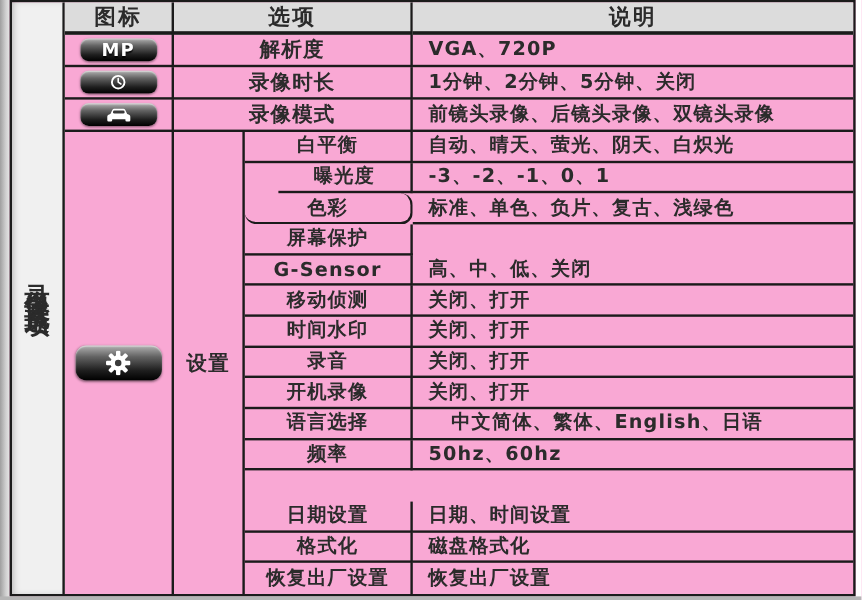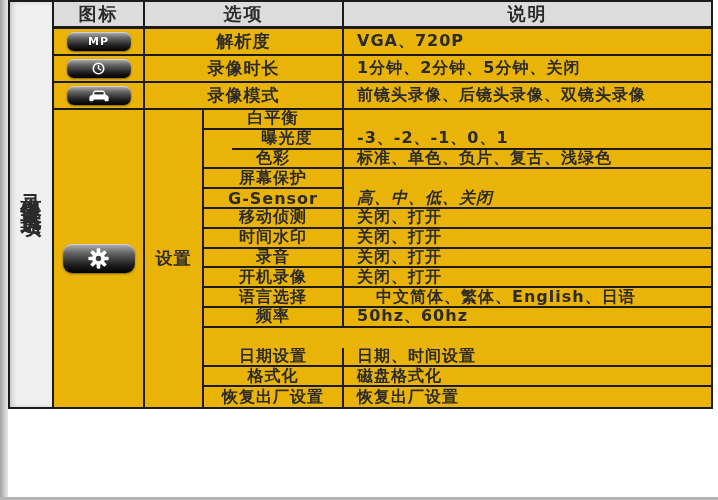--- a/index.html
+++ b/index.html
@@ -9,27 +9,27 @@
     width:718px;height:500px;overflow:hidden;
   }
   #canvas{position:relative;width:718px;height:500px;background:#ffffff;}
   
   .edge-left{position:absolute;left:0;top:0;width:8px;height:500px;
     background:linear-gradient(90deg,#9f9f9f,#cfcfcf 60%,#e6e6e6);}
   .edge-bottom{position:absolute;left:0;top:497px;width:718px;height:3px;background:#b5b5b5;}
 
   
   .spec-table{
-    position:absolute;left:8px;top:0px;width:705px;height:409px;
+    position:absolute;left:8px;top:0px;width:705px;height:497px;
     display:grid;
     grid-template-columns:44px 91px 59px 140px 1fr;
     grid-template-rows:27px 27px 27px 27px repeat(15,1fr);
     border:2px solid #1b1b1b;
     box-sizing:border-box;
-    background:#eab308;
+    background:#f9a8d4;
   }
   .cell{
     border-right:2px solid #1b1b1b;
     border-bottom:2px solid #1b1b1b;
     display:flex;align-items:center;justify-content:center;
     color:#2b2b2b;font-weight:700;overflow:hidden;
     box-sizing:border-box;
   }
   .no-bb{border-bottom:none;}
   .no-br{border-right:none;}
@@ -49,21 +49,21 @@
     padding-bottom:26px;
   }
 
   
   .pill{
     width:64px;height:19px;border-radius:7px;
     background:linear-gradient(180deg,#b2b2b2 0%,#636363 32%,#1e1e1e 72%,#000 100%);
     box-shadow:inset 0 1px 1px rgba(255,255,255,.5),0 1px 2px rgba(0,0,0,.45);
     display:flex;align-items:center;justify-content:center;
   }
-  .pill-mp{color:#fff;font-weight:800;font-size:11px;letter-spacing:1px;
+  .pill-mp{color:#fff;font-weight:800;font-size:15px;letter-spacing:1px;
     text-shadow:0 1px 1px rgba(0,0,0,.8);}
   .pill-big{width:72px;height:29px;border-radius:9px;}
   .glyph{display:block;}
 </style>
 </head>
 <body>
 
 <div id="canvas">
   <div class="edge-left"></div>
 
@@ -119,31 +119,32 @@
             <rect x="-2.1" y="-11.6" width="4.2" height="5.4" rx="1.2" transform="rotate(315)"></rect>
             <circle r="7.4"></circle>
           </g>
           <circle r="3.1" fill="#3a3a3a"></circle>
         </svg>
       </span>
     </div>
     <div class="cell opt no-bb" style="grid-column:3;grid-row:5/span 15;">设置</div>
 
     <div class="cell sub-opt" style="grid-column:4;grid-row:5;">白平衡</div>
+    <div class="cell desc no-br" style="grid-column:5;grid-row:5;">自动、晴天、萤光、阴天、白炽光</div>
 
     <div class="cell sub-opt" style="grid-column:4;grid-row:6;margin-left:28px;">曝光度</div>
     <div class="cell desc no-br" style="grid-column:5;grid-row:6;">-3、-2、-1、0、1</div>
 
-    <div class="cell sub-opt" style="grid-column:4;grid-row:7;">色彩</div>
+    <div class="cell sub-opt" style="grid-column:4;grid-row:7;border-radius:10px;">色彩</div>
     <div class="cell desc no-br" style="grid-column:5;grid-row:7;">标准、单色、负片、复古、浅绿色</div>
 
     <div class="cell sub-opt" style="grid-column:4;grid-row:8;">屏幕保护</div>
 
     <div class="cell sub-opt" style="grid-column:4;grid-row:9;">G-Sensor</div>
-    <div class="cell desc no-br" style="grid-column:5;grid-row:9;font-style:italic;">高、中、低、关闭</div>
+    <div class="cell desc no-br" style="grid-column:5;grid-row:9;">高、中、低、关闭</div>
 
     <div class="cell sub-opt" style="grid-column:4;grid-row:10;">移动侦测</div>
     <div class="cell desc no-br" style="grid-column:5;grid-row:10;">关闭、打开</div>
 
     <div class="cell sub-opt" style="grid-column:4;grid-row:11;">时间水印</div>
     <div class="cell desc no-br" style="grid-column:5;grid-row:11;">关闭、打开</div>
 
     <div class="cell sub-opt" style="grid-column:4;grid-row:12;">录音</div>
     <div class="cell desc no-br" style="grid-column:5;grid-row:12;">关闭、打开</div>
 

